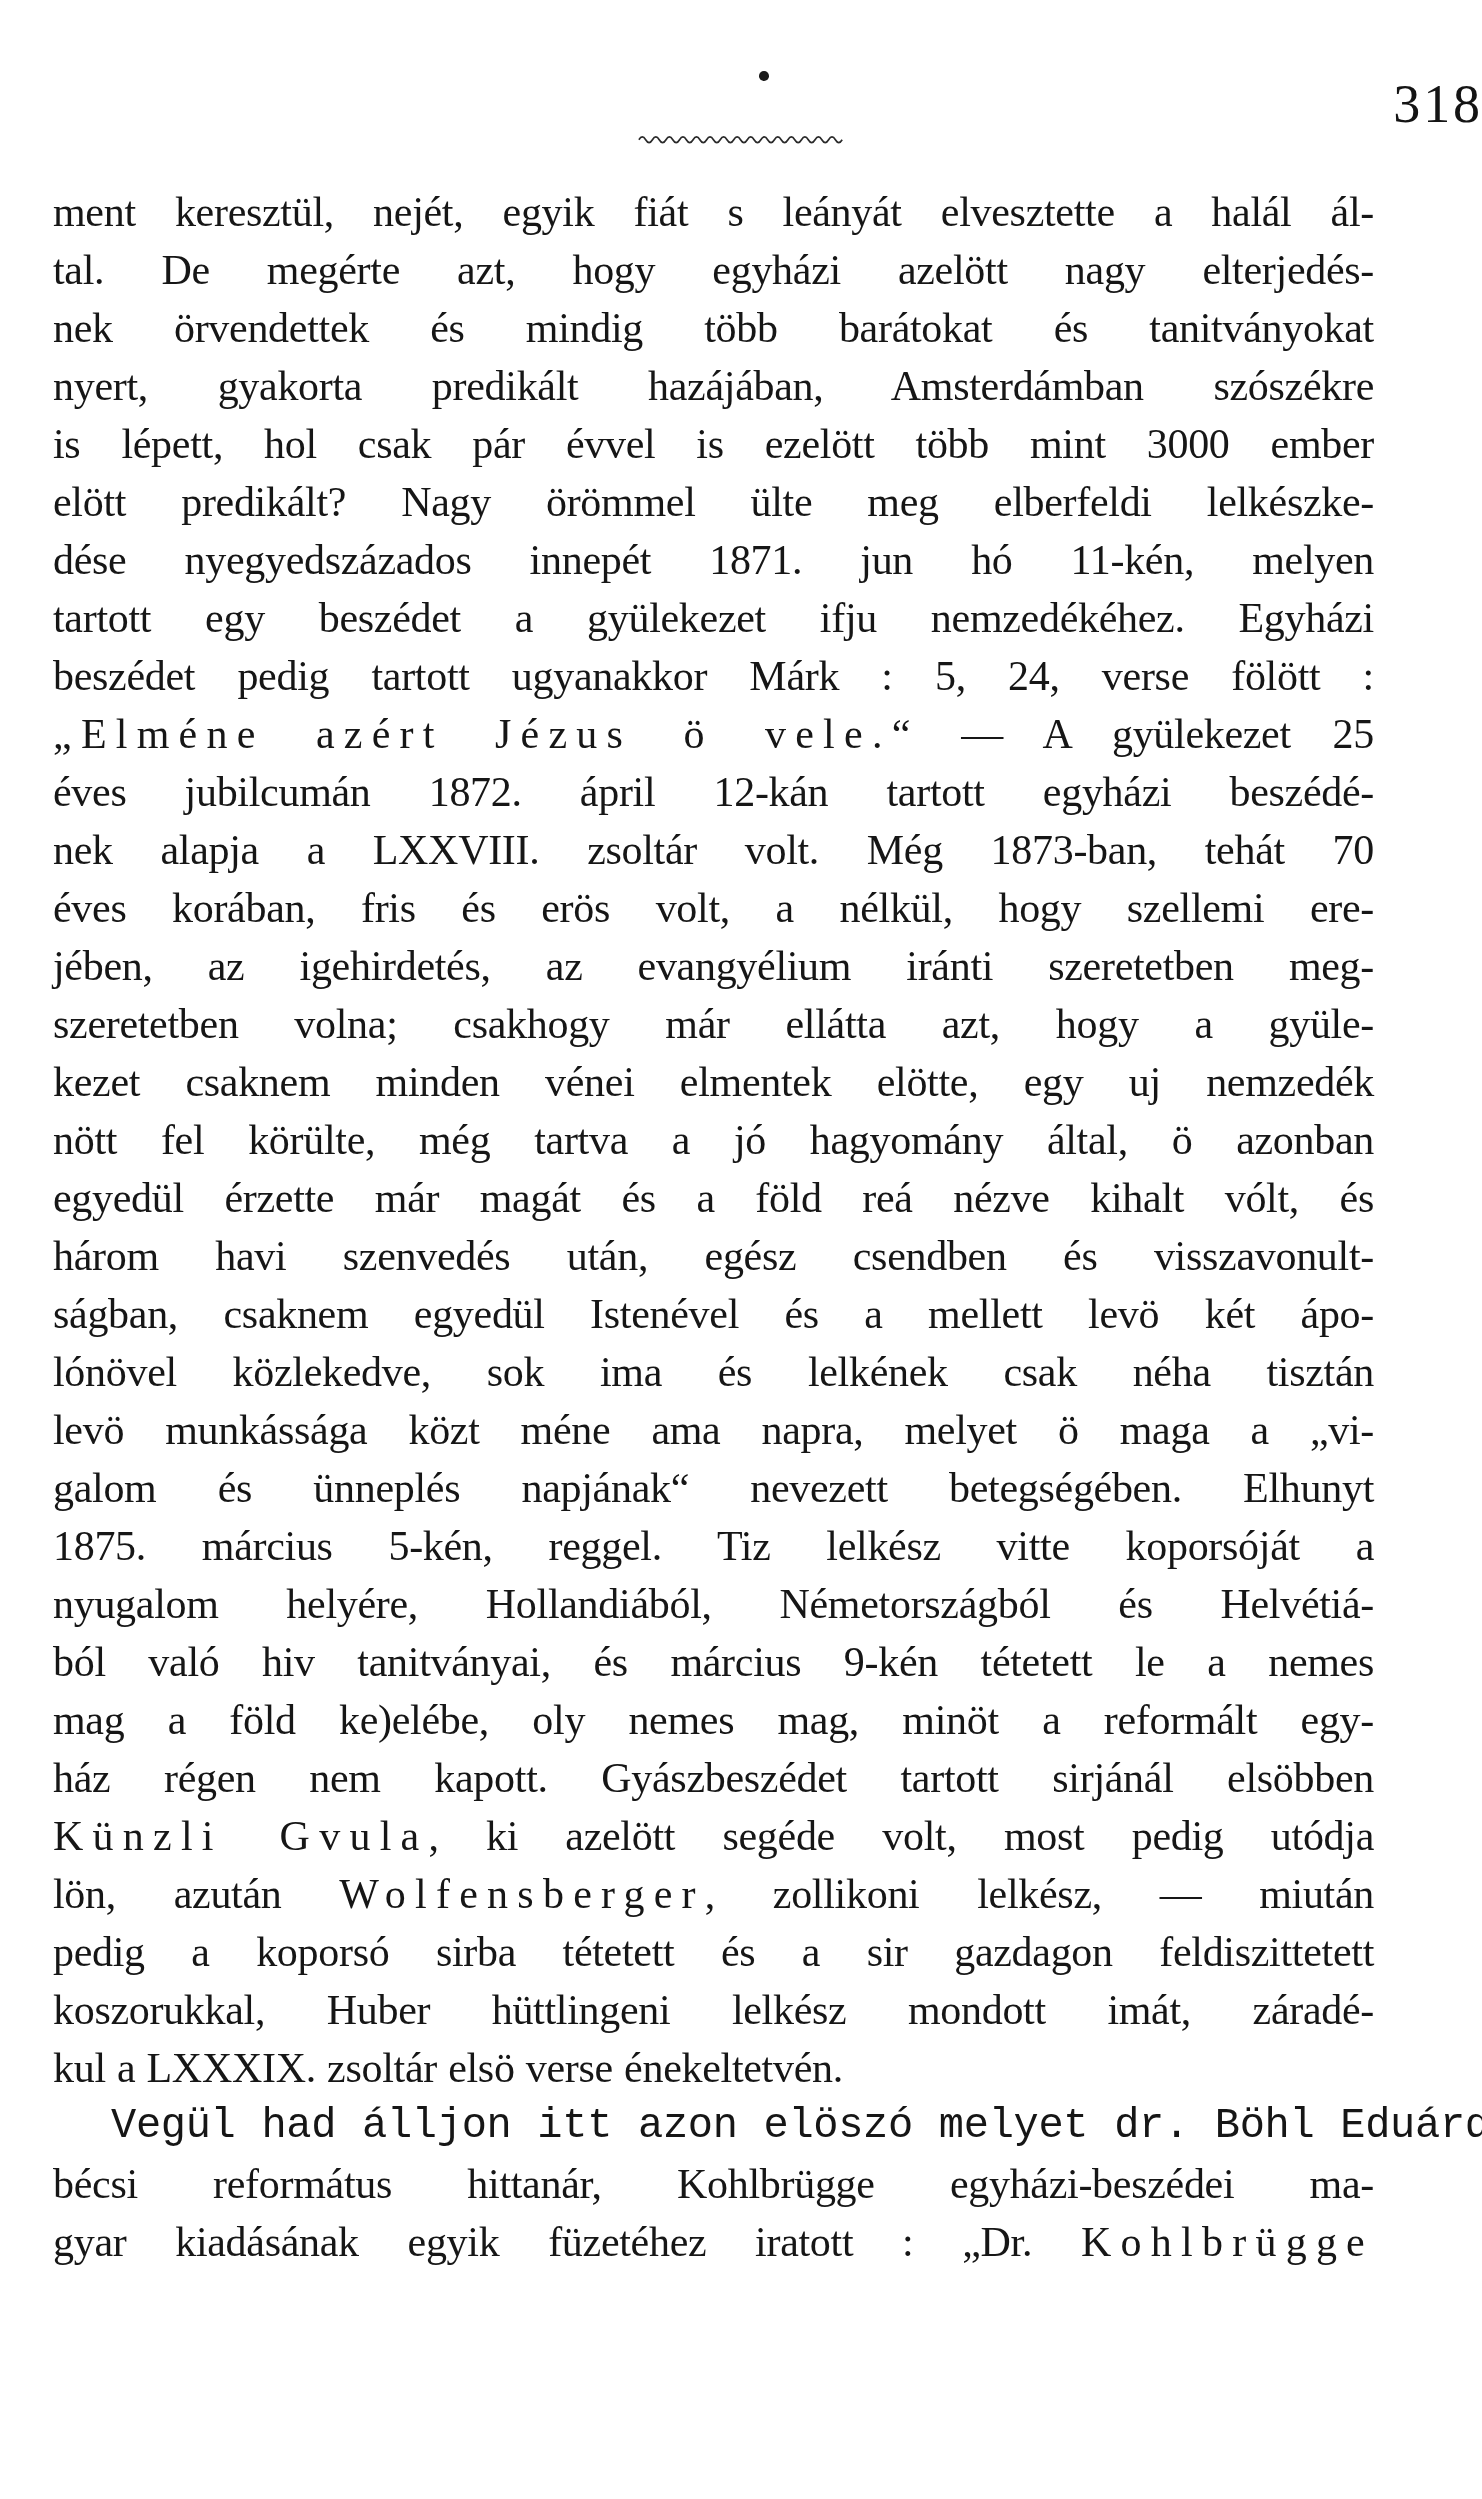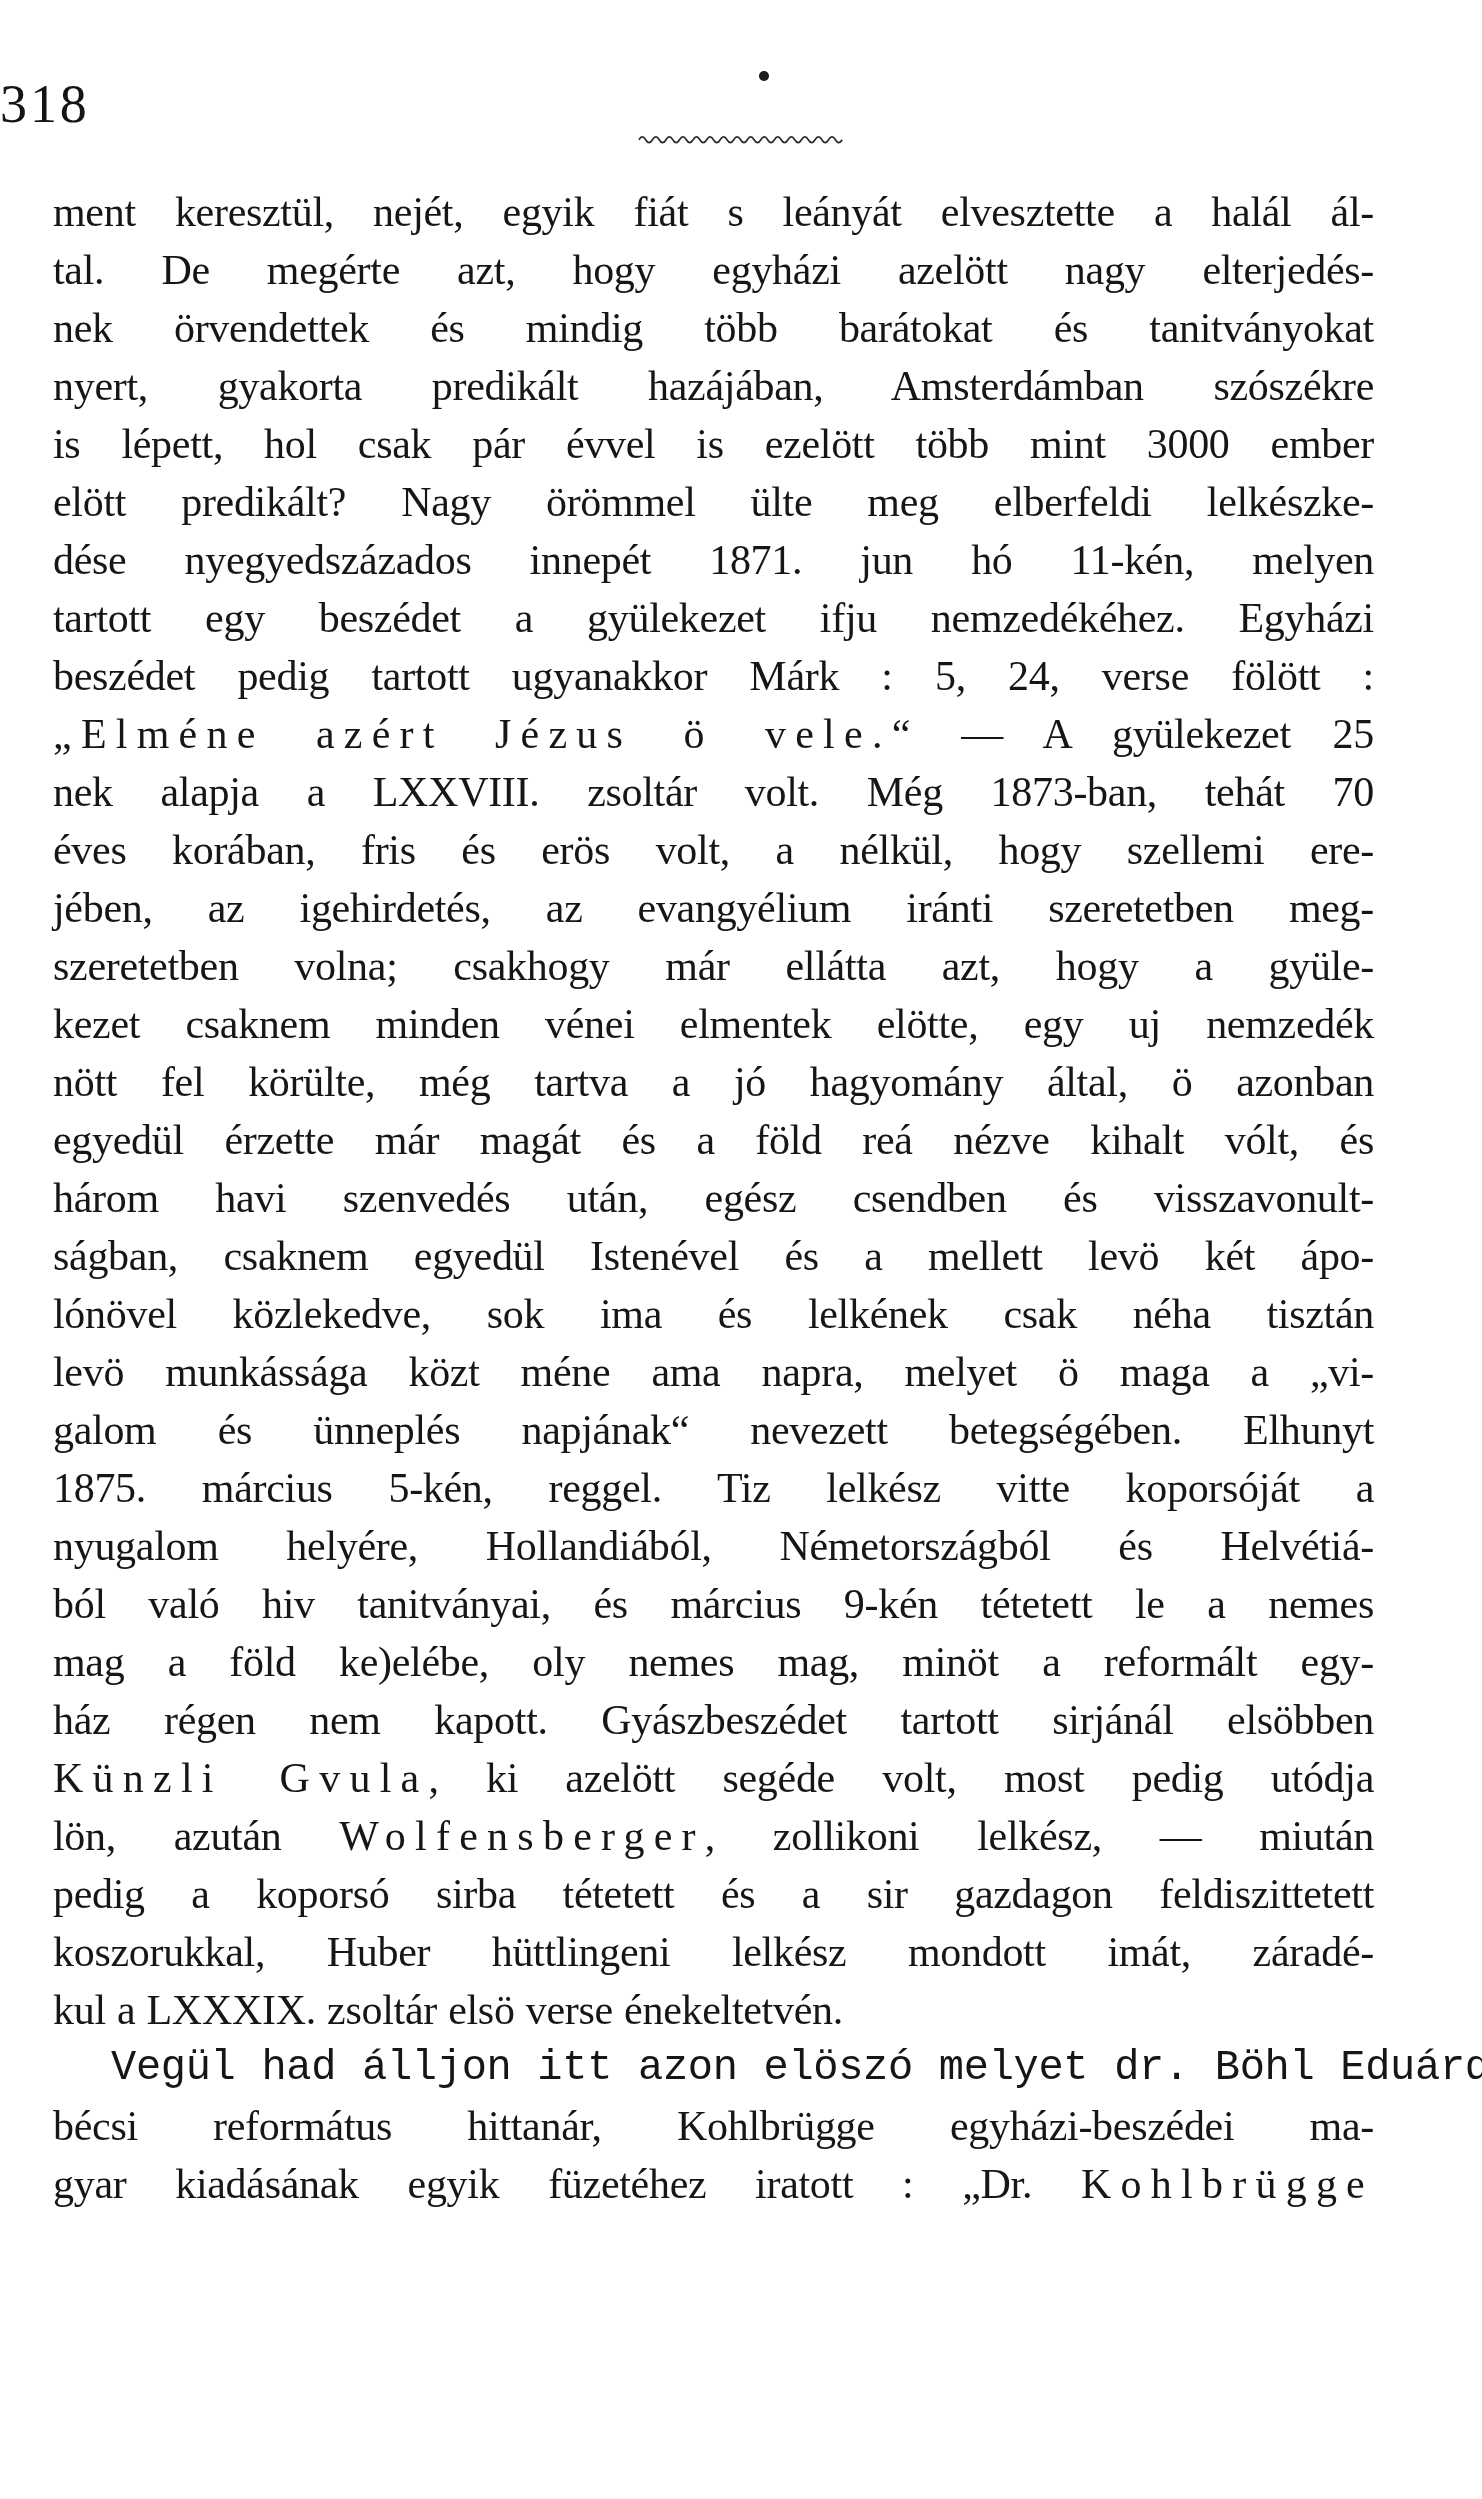--- a/index.html
+++ b/index.html
@@ -14,21 +14,21 @@
     font-family: "Liberation Serif", "DejaVu Serif", serif;
     color: #161616;
     overflow: hidden;
   }
   .page {
     position: absolute;
     inset: 0;
   }
   .page-number {
     margin-top: 75px;
-    text-align: left;
+    text-align: right;
     font-size: 54px;
     letter-spacing: 2.9px;
     line-height: 1.1;
     color: #141414;
   }
   .speck {
     position: absolute;
     left: 759px;
     top: 71px;
     width: 9.7px;
@@ -88,20 +88,21 @@
       <div class="line"><span>ment keresztül, nejét, egyik fiát s leányát elvesztette a halál ál-</span></div>
       <div class="line"><span>tal. De megérte azt, hogy egyházi azelött nagy elterjedés-</span></div>
       <div class="line"><span>nek örvendettek és mindig több barátokat és tanitványokat</span></div>
       <div class="line"><span>nyert, gyakorta predikált hazájában, Amsterdámban szószékre</span></div>
       <div class="line"><span>is lépett, hol csak pár évvel is ezelött több mint 3000 ember</span></div>
       <div class="line"><span>elött predikált? Nagy örömmel ülte meg elberfeldi lelkészke-</span></div>
       <div class="line"><span>dése nyegyedszázados innepét 1871. jun hó 11-kén, melyen</span></div>
       <div class="line"><span>tartott egy beszédet a gyülekezet ifju nemzedékéhez. Egyházi</span></div>
       <div class="line"><span>beszédet pedig tartott ugyanakkor Márk : 5, 24, verse fölött :</span></div>
       <div class="line"><span class="sp">„Elméne azért Jézus ö vele.“</span><span> — A gyülekezet 25</span></div>
+      <div class="line"><span>éves jubilcumán 1872. ápril 12-kán tartott egyházi beszédé-</span></div>
       <div class="line"><span>nek alapja a LXXVIII. zsoltár volt. Még 1873-ban, tehát 70</span></div>
       <div class="line"><span>éves korában, fris és erös volt, a nélkül, hogy szellemi ere-</span></div>
       <div class="line"><span>jében, az igehirdetés, az evangyélium iránti szeretetben meg-</span></div>
       <div class="line"><span>szeretetben volna; csakhogy már ellátta azt, hogy a gyüle-</span></div>
       <div class="line"><span>kezet csaknem minden vénei elmentek elötte, egy uj nemzedék</span></div>
       <div class="line"><span>nött fel körülte, még tartva a jó hagyomány által, ö azonban</span></div>
       <div class="line"><span>egyedül érzette már magát és a föld reá nézve kihalt vólt, és</span></div>
       <div class="line"><span>három havi szenvedés után, egész csendben és visszavonult-</span></div>
       <div class="line"><span>ságban, csaknem egyedül Istenével és a mellett levö két ápo-</span></div>
       <div class="line"><span>lónövel közlekedve, sok ima és lelkének csak néha tisztán</span></div>

